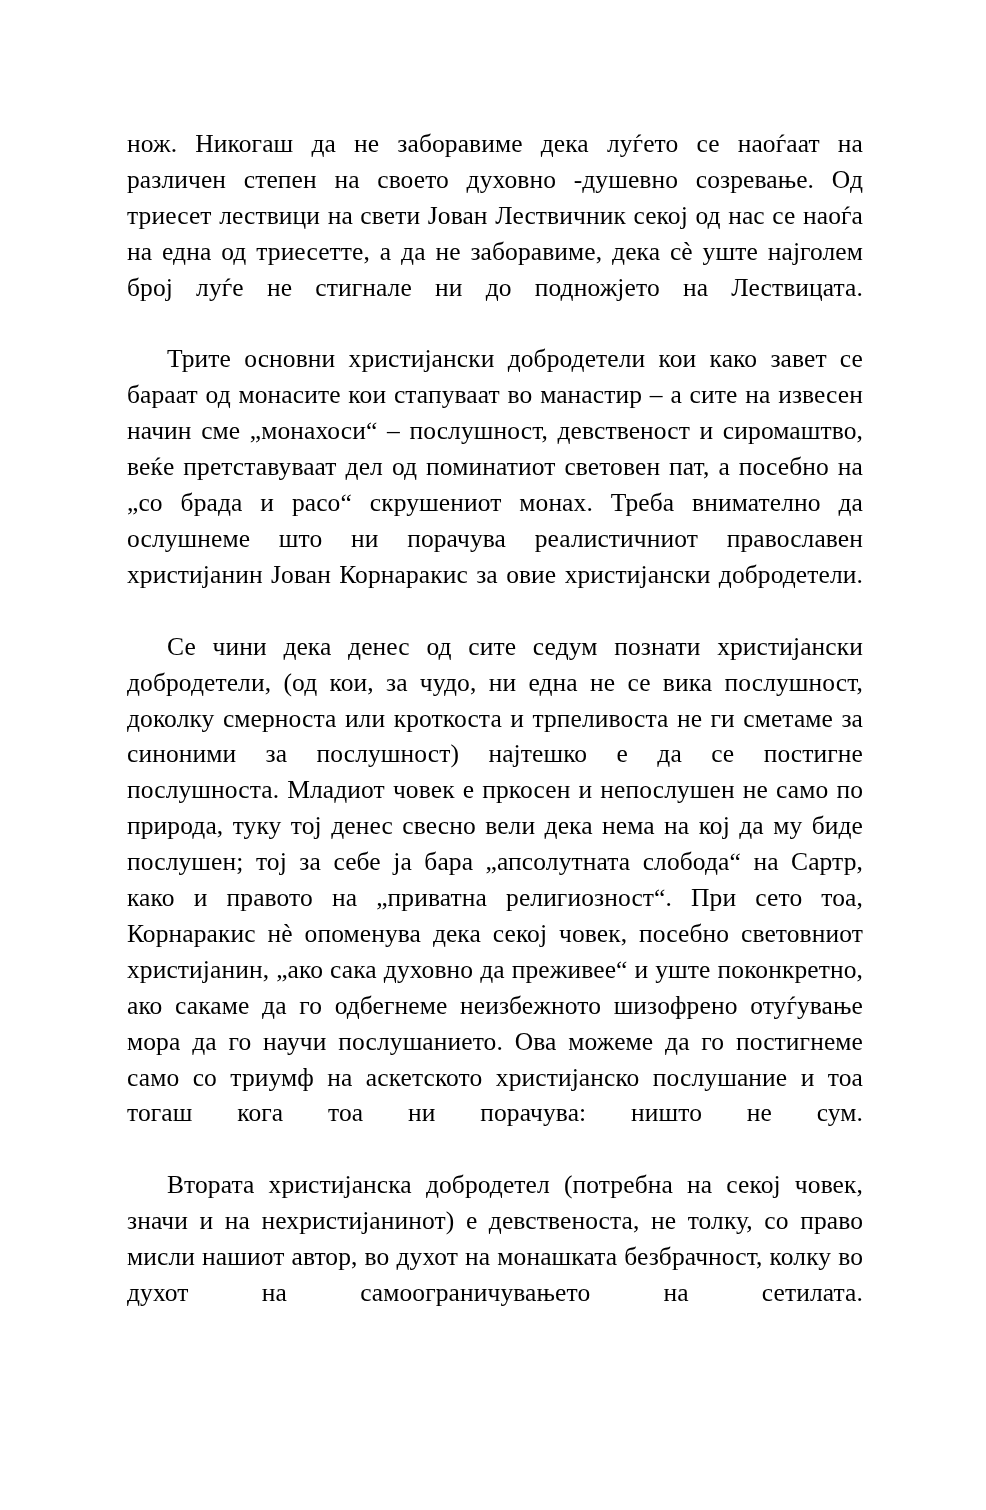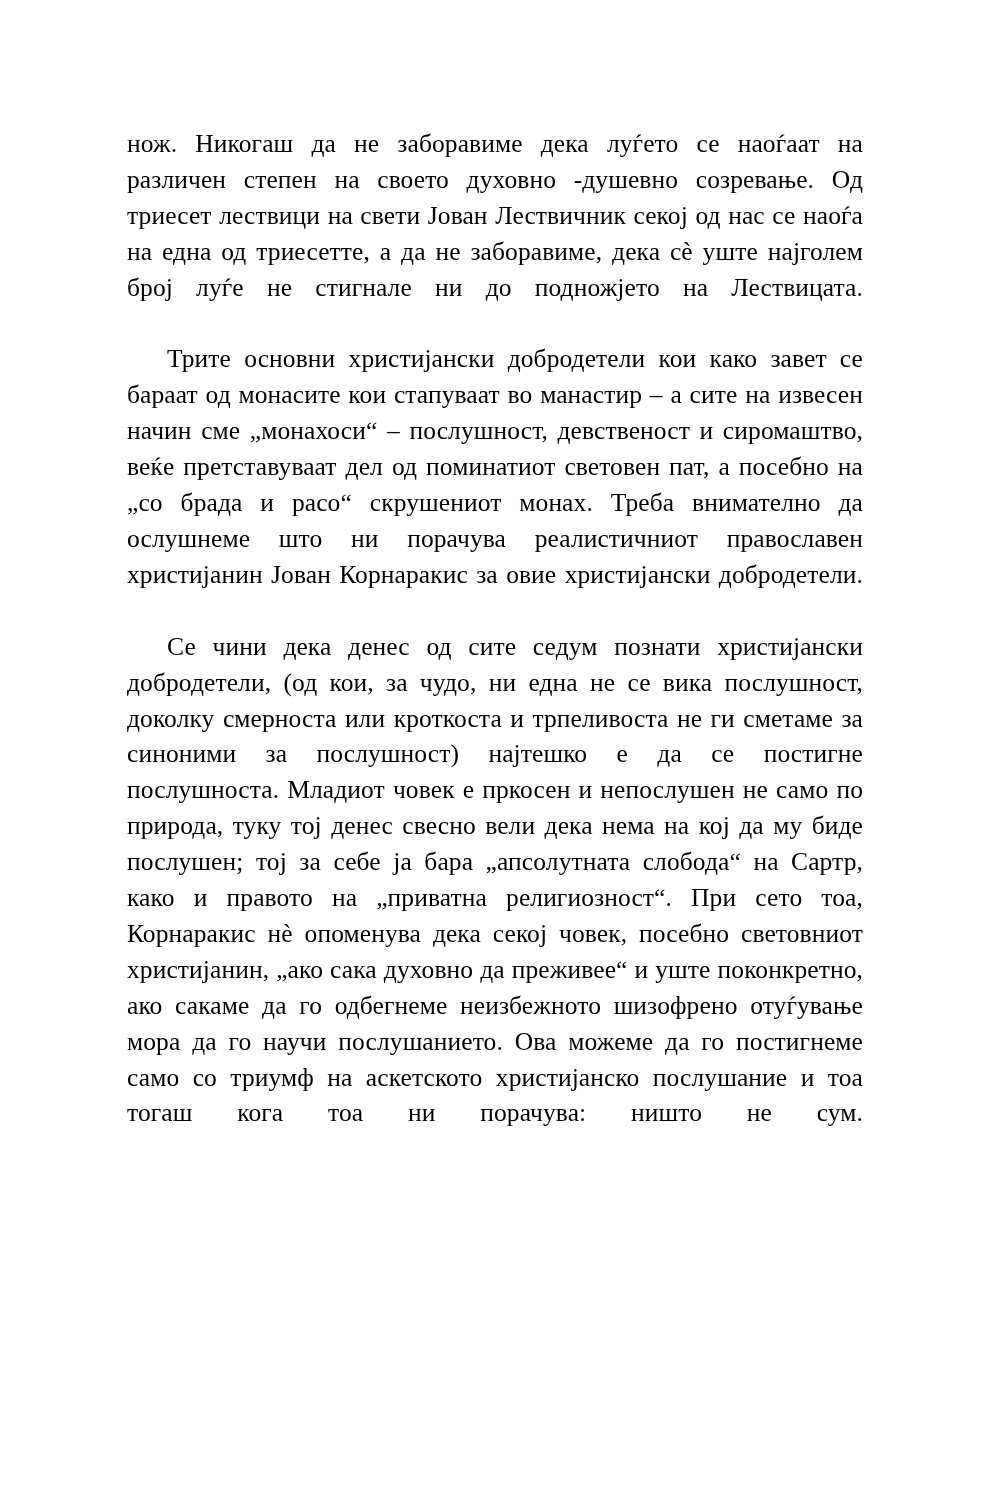--- a/index.html
+++ b/index.html
@@ -61,17 +61,18 @@
 </style>
 </head>
 <body>
 
 <div class="page">
 
   <div class="text-block">
     <p class="para no-indent">нож. Никогаш да не заборавиме дека луѓето се наоѓаат на различен степен на своето духовно -душевно созревање. Од триесет лествици на свети Јован Лествичник секој од нас се наоѓа на една од триесетте, а да не заборавиме, дека сѐ уште најголем број луѓе не стигнале ни до подножјето на Лествицата.</p>
     <p class="para">Трите основни христијански добродетели кои како завет се бараат од монасите кои стапуваат во манастир – а сите на извесен начин сме „монахоси“ – послушност, девственост и сиромаштво, веќе претставуваат дел од поминатиот световен пат, а посебно на „со брада и расо“ скрушениот монах. Треба внимателно да ослушнеме што ни порачува реалистичниот православен христијанин Јован Корнаракис за овие христијански добродетели.</p>
     <p class="para">Се чини дека денес од сите седум познати христијански добродетели, (од кои, за чудо, ни една не се вика послушност, доколку смерноста или кроткоста и трпеливоста не ги сметаме за синоними за послушност) најтешко е да се постигне послушноста. Младиот човек е пркосен и непослушен не само по природа, туку тој денес свесно вели дека нема на кој да му биде послушен; тој за себе ја бара „апсолутната слобода“ на Сартр, како и правото на „приватна религиозност“. При сето тоа, Корнаракис нѐ опоменува дека секој човек, посебно световниот христијанин, „ако сака духовно да преживее“ и уште поконкретно, ако сакаме да го одбегнеме неизбежното шизофрено отуѓување мора да го научи послушанието. Ова можеме да го постигнеме само со триумф на аскетското христијанско послушание и тоа тогаш кога тоа ни порачува: ништо не сум.</p>
+    <p class="para">Втората христијанска добродетел (потребна на секој човек, значи и на нехристијанинот) е девственоста, не толку, со право мисли нашиот автор, во духот на монашката безбрачност, колку во духот на самоограничувањето на сетилата.</p>
   </div>
 
   <div class="page-number">9</div>
 
 </div>
 
 </body></html>

